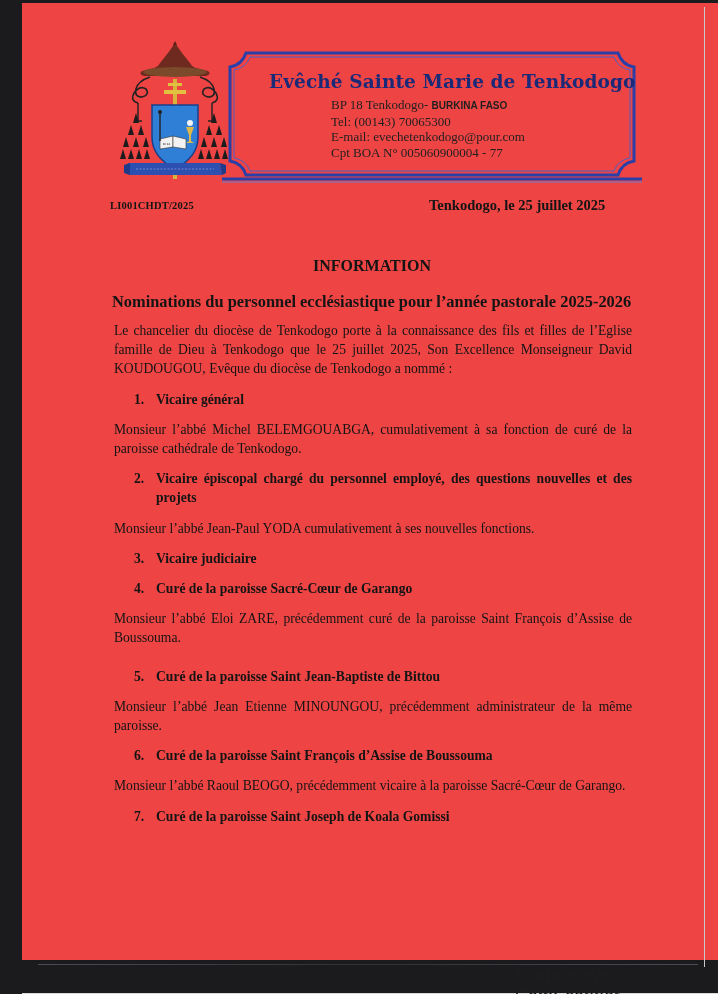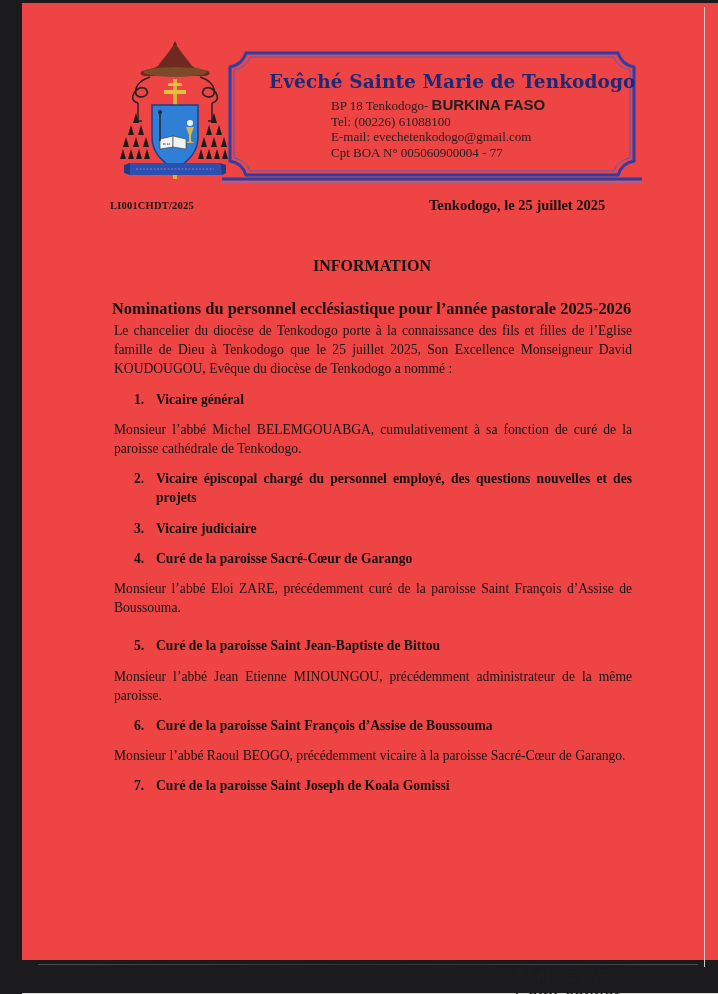--- a/index.html
+++ b/index.html
@@ -82,21 +82,21 @@
       left: 109px;
       top: 46px;
       font-size: 13px;
       line-height: 15.5px;
       color: #1f1f1f;
       white-space: nowrap;
     }
     .banner-lines .sans-bold {
       font-family: "Liberation Sans", sans-serif;
       font-weight: bold;
-      font-size: 15px;
+      font-size: 10px;
     }
 
     .ref {
       position: absolute;
       left: 88px;
       top: 197px;
       font-weight: bold;
       font-size: 10.5px;
       letter-spacing: 0.2px;
     }
@@ -117,21 +117,20 @@
       font-size: 16px;
       box-sizing: border-box;
     }
     .subtitle {
       position: absolute;
       left: 90px;
       top: 289px;
       font-weight: bold;
       font-size: 16.4px;
       white-space: nowrap;
-      margin-top: 7px;
     }
 
     .body {
       position: absolute;
       left: 92px;
       top: 318px;
       width: 518px;
       font-size: 13.6px;
       line-height: 19.2px;
     }
@@ -232,22 +231,22 @@
   <div class="banner">
     <svg width="420" height="132" viewBox="0 0 420 132">
       <path d="M24 2 L396 2 Q400 14 412 16 L412 110 Q400 112 396 124 L24 124 Q20 112 8 110 L8 16 Q20 14 24 2 Z" fill="none" stroke="#2b3fa8" stroke-width="3"></path>
       <path d="M28 6 L392 6 Q396 17 408 19 L408 107 Q396 109 392 120 L28 120 Q24 109 12 107 L12 19 Q24 17 28 6 Z" fill="none" stroke="#4a5fc4" stroke-width="1"></path>
       <line x1="-112" y1="128" x2="420" y2="128" stroke="#2b3fa8" stroke-width="3"></line>
       <line x1="-112" y1="131" x2="420" y2="131" stroke="#6b7fd0" stroke-width="1"></line>
     </svg>
     <div class="banner-title">Evêché Sainte Marie de Tenkodogo</div>
     <div class="banner-lines">
       <div><span>BP 18 Tenkodogo- </span><span class="sans-bold">BURKINA FASO</span></div>
-      <div>Tel: (00226) 61088100</div>
-      <div>E-mail: evechetenkodogo@gmail.com</div>
+      <div>Tel: (00143) 70065300</div>
+      <div>E-mail: evechetenkodogo@pour.com</div>
       <div>Cpt BOA N° 005060900004 - 77</div>
     </div>
   </div>
 
   <div class="ref">LI001CHDT/2025</div>
   <div class="date">Tenkodogo, le 25 juillet 2025</div>
 
   <div class="info-title">INFORMATION</div>
   <div class="subtitle">Nominations du personnel ecclésiastique  pour l’année pastorale 2025-2026</div>
 
@@ -257,20 +256,21 @@
     <div class="item-head" style="margin-bottom:11px;">
       <span class="item-num">1.</span>
       <span class="item-text">Vicaire général</span>
     </div>
     <p class="para" style="margin-bottom:11px;">Monsieur l’abbé Michel BELEMGOUABGA, cumulativement à sa fonction de curé de la paroisse cathédrale de Tenkodogo.</p>
 
     <div class="item-head" style="margin-bottom:11px;">
       <span class="item-num">2.</span>
       <span class="item-text">Vicaire épiscopal chargé du personnel employé, des questions nouvelles et des projets</span>
     </div>
+    <p class="para" style="margin-bottom:11px;">Monsieur l’abbé Jean-Paul YODA cumulativement à ses nouvelles fonctions.</p>
 
     <div class="item-head" style="margin-bottom:11px;">
       <span class="item-num">3.</span>
       <span class="item-text">Vicaire judiciaire</span>
     </div>
 
     <div class="item-head" style="margin-bottom:11px;">
       <span class="item-num">4.</span>
       <span class="item-text">Curé de la paroisse Sacré-Cœur de Garango</span>
     </div>

